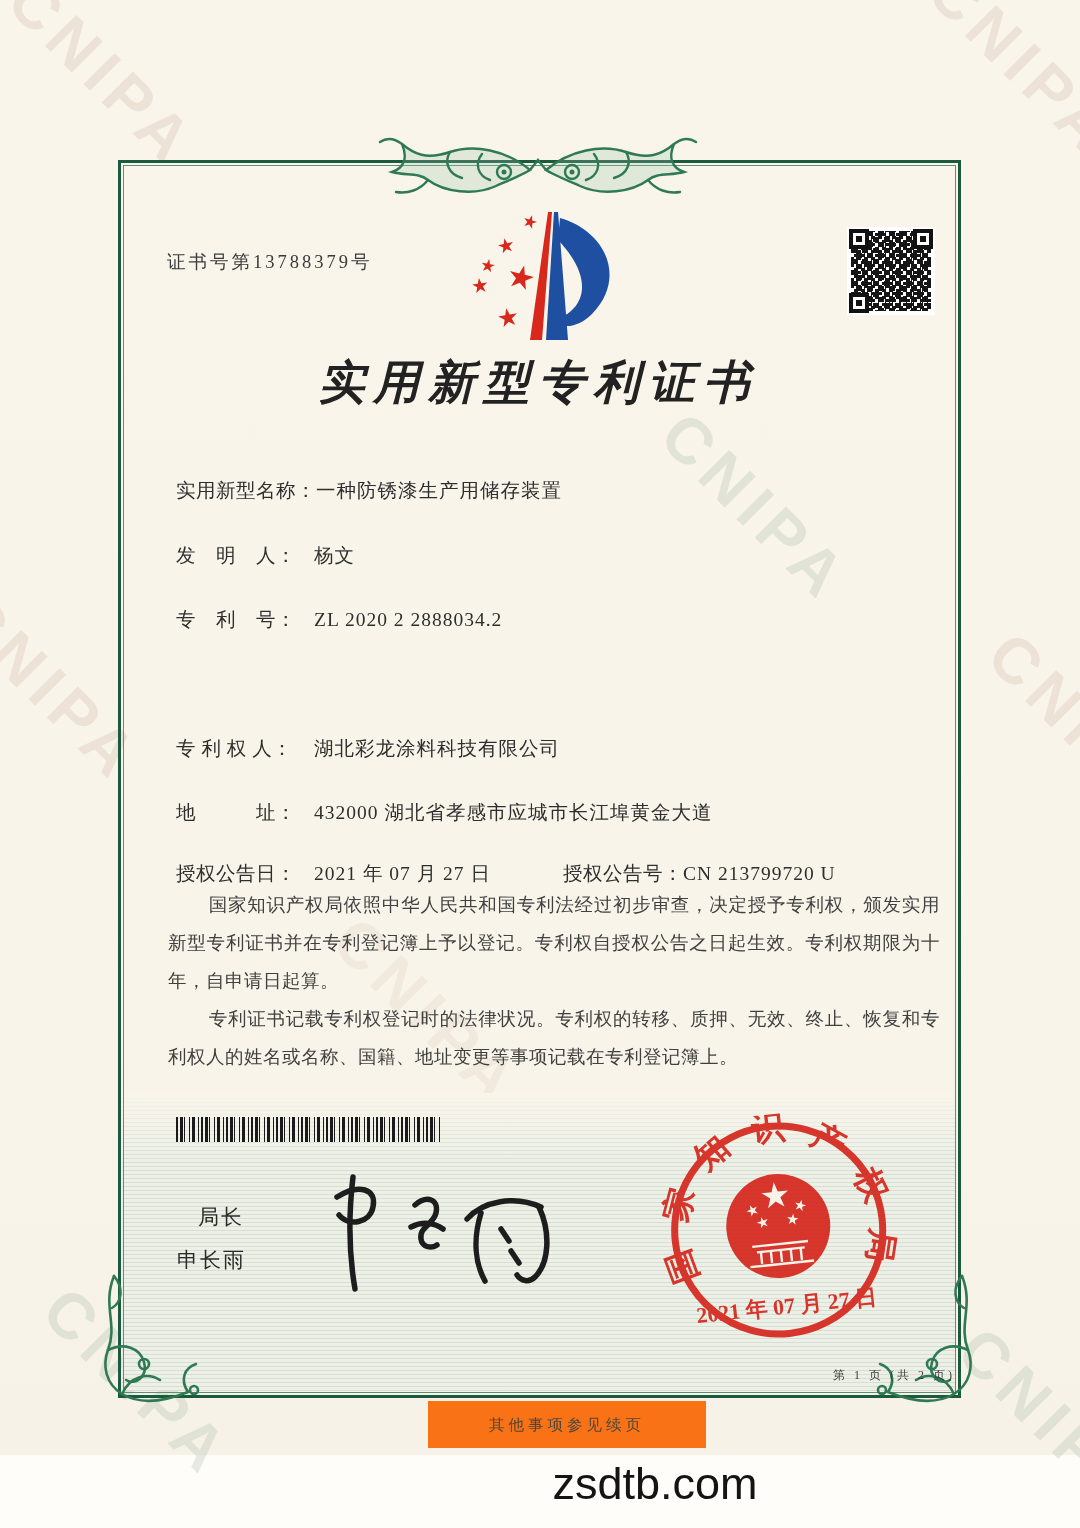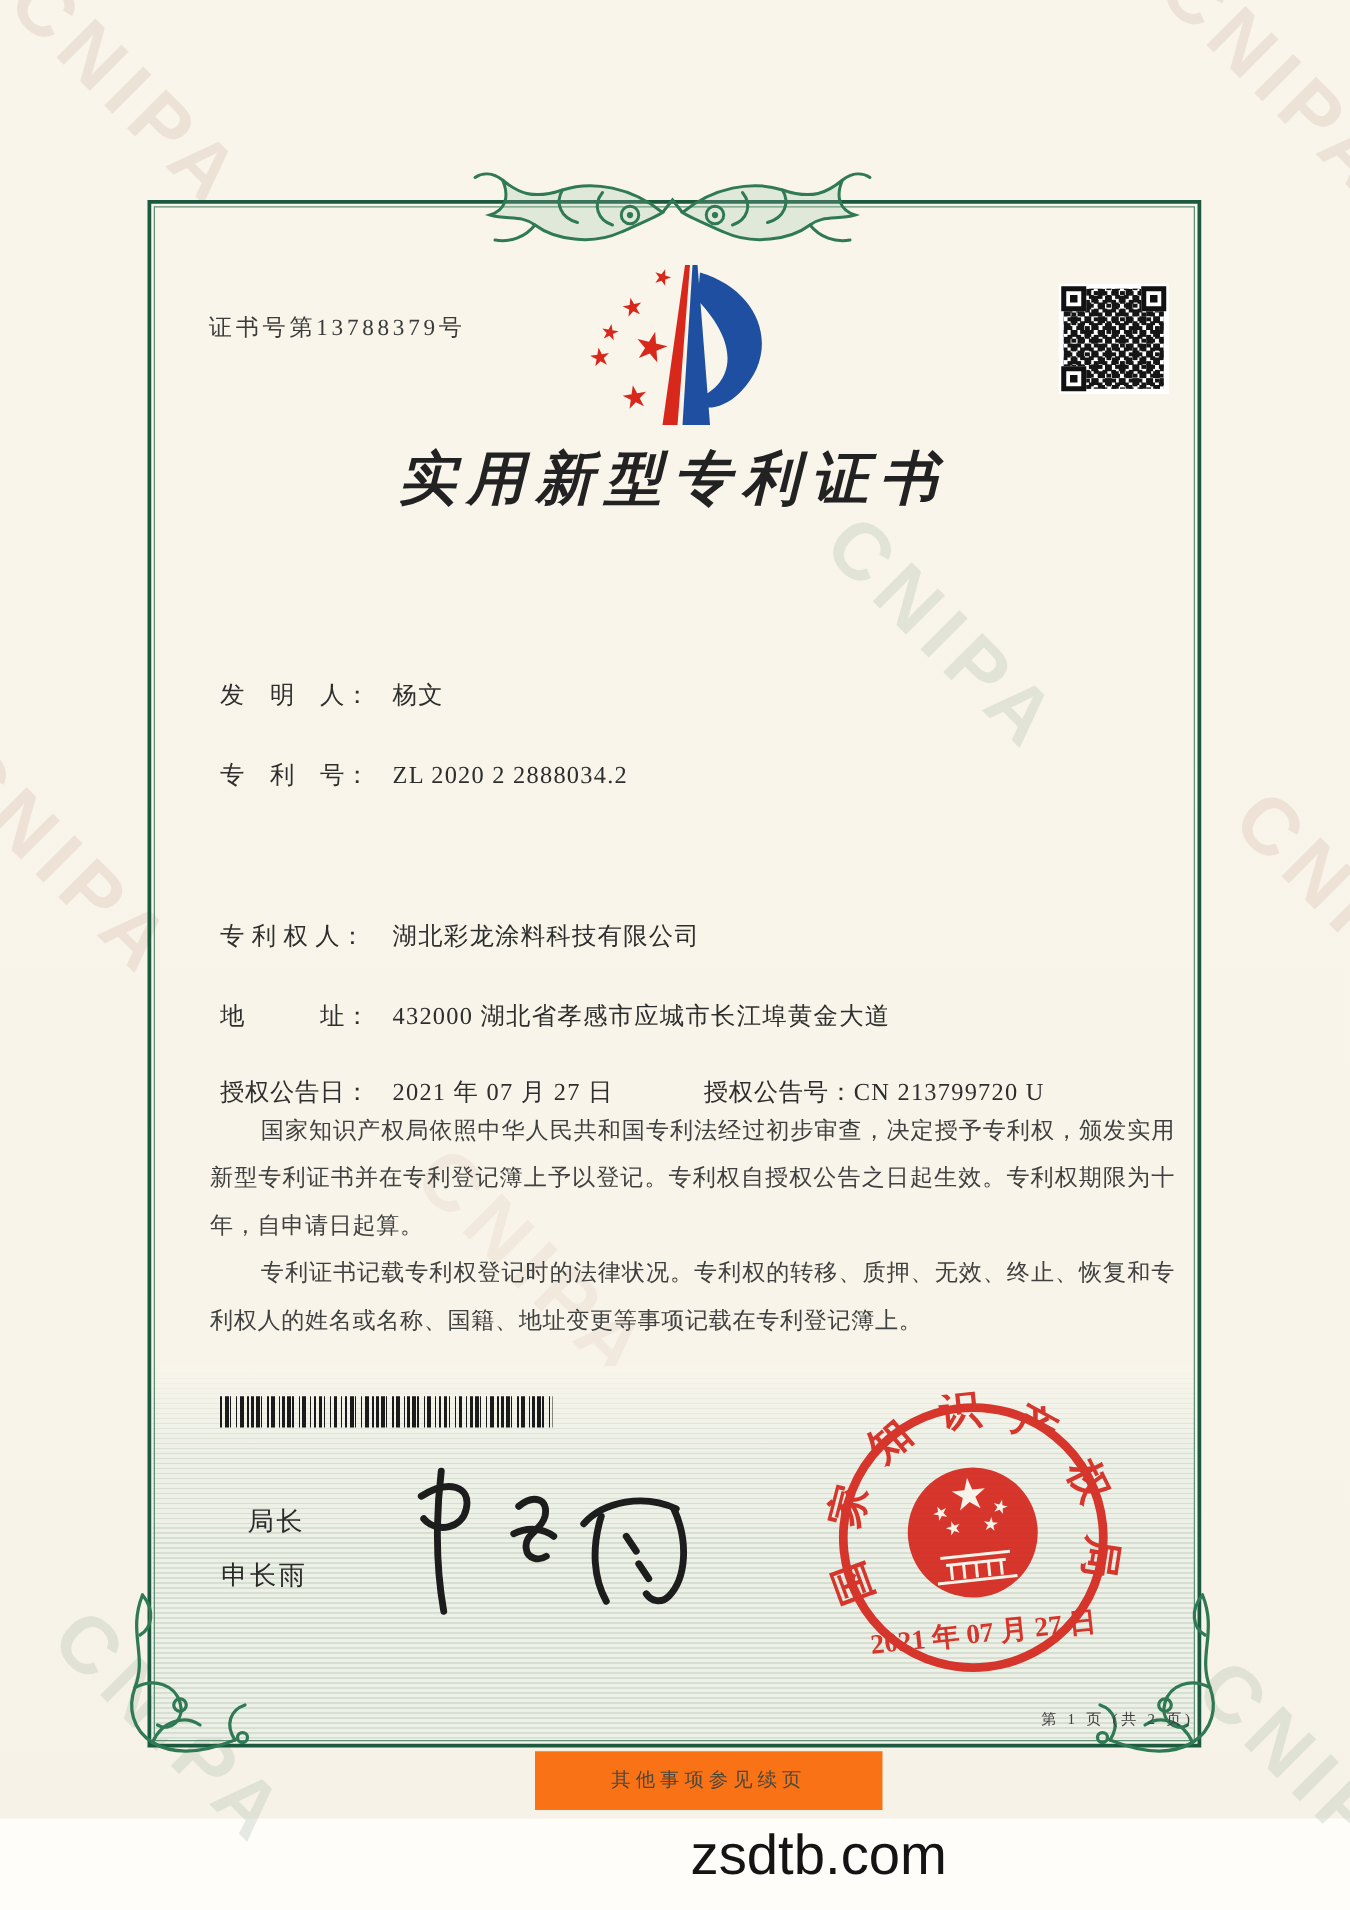--- a/index.html
+++ b/index.html
@@ -166,20 +166,23 @@
 
   <div class="qr">
     <div class="modules"></div>
     <div class="finder f-tl"></div>
     <div class="finder f-tr"></div>
     <div class="finder f-bl"></div>
   </div>
 
   <div class="title">实用新型专利证书</div>
 
+  <div class="field" style="top:477px;">
+    <span class="flabel">实用新型名称：</span><span class="fvalue">一种防锈漆生产用储存装置</span>
+  </div>
   <div class="field" style="top:542px;">
     <span class="flabel">发　明　人：</span><span class="fvalue">杨文</span>
   </div>
   <div class="field" style="top:606px;">
     <span class="flabel">专　利　号：</span><span class="fvalue">ZL 2020 2 2888034.2</span>
   </div>
   <div class="field" style="top:735px;">
     <span class="flabel">专 利 权 人：</span><span class="fvalue">湖北彩龙涂料科技有限公司</span>
   </div>
   <div class="field" style="top:799px;">

